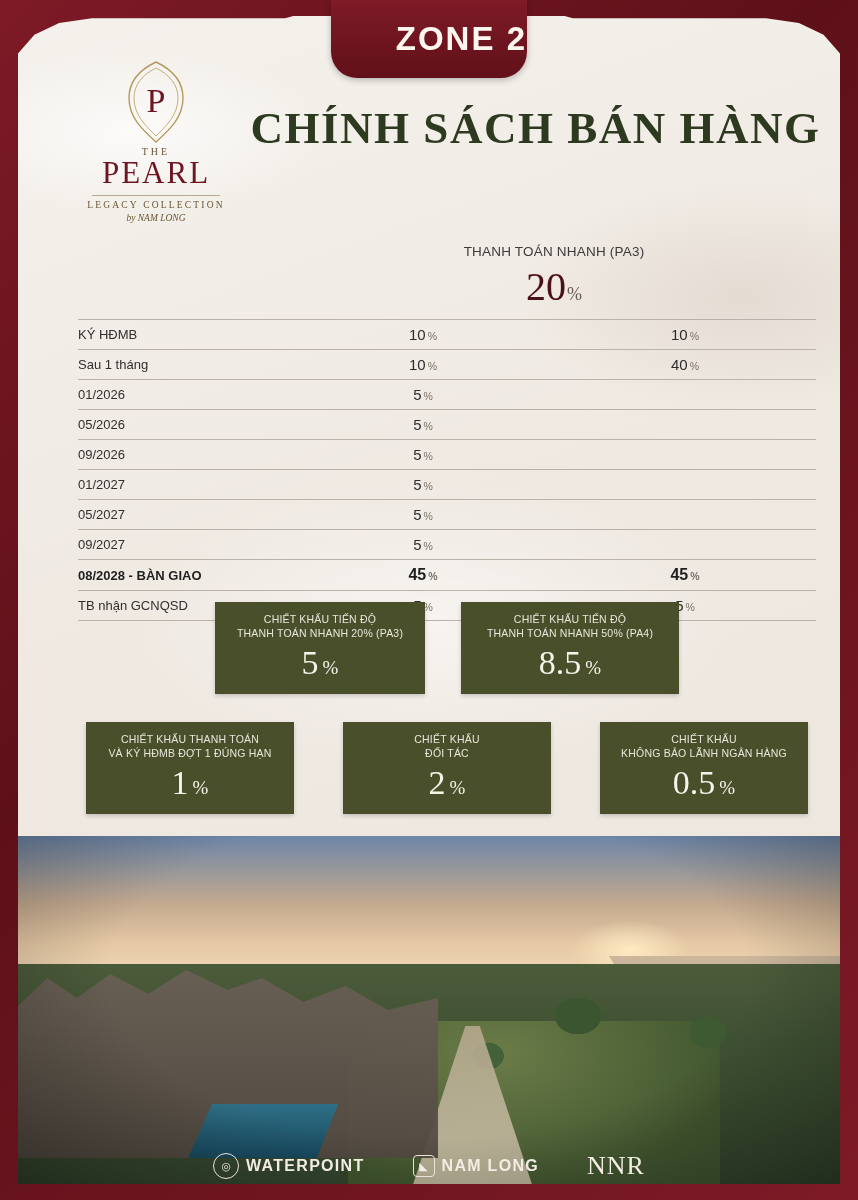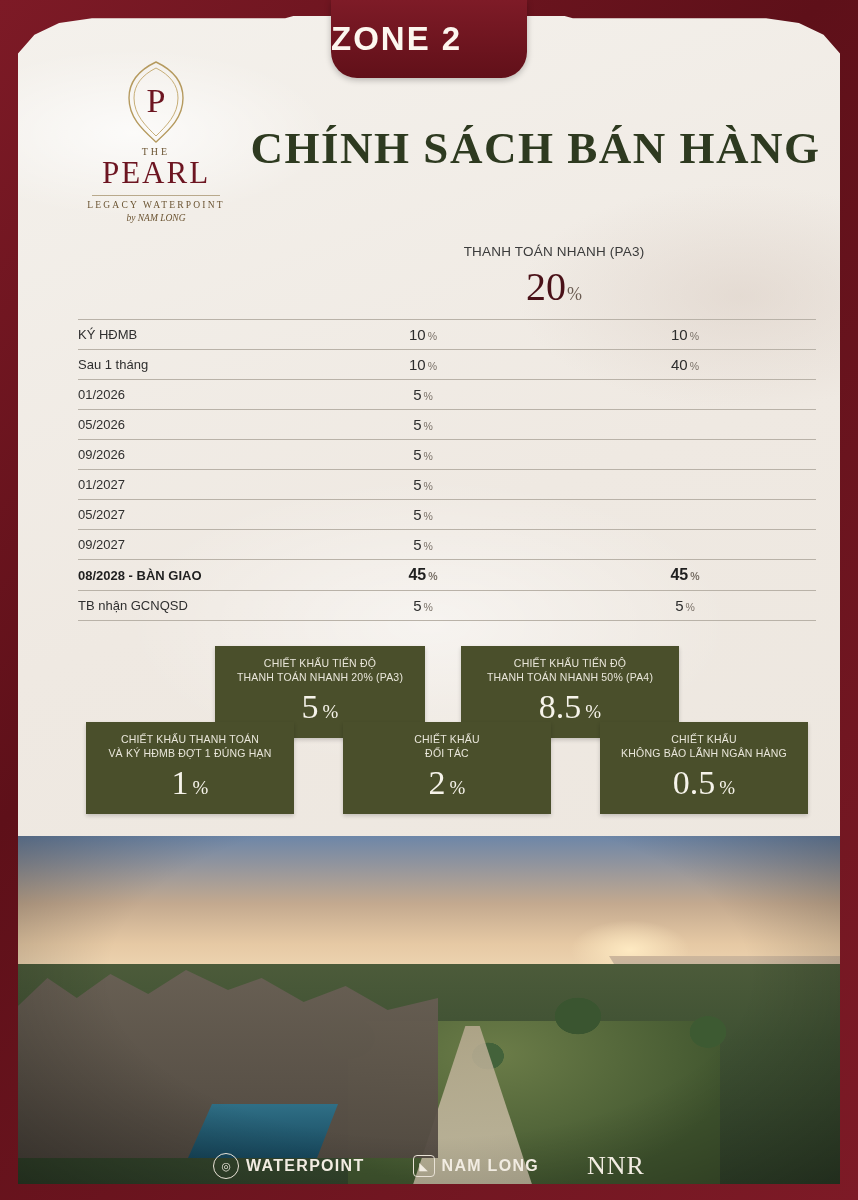--- a/index.html
+++ b/index.html
@@ -43,21 +43,21 @@
   }
 
   
   .zone-banner {
     position: absolute; left: 50%; top: 0; transform: translateX(-50%);
     width: 196px; height: 78px;
     background: linear-gradient(180deg,#7e1b27 0%, #611019 100%);
     border-bottom-left-radius: 26px;
     border-bottom-right-radius: 26px;
     z-index: 5;
-    display: flex; align-items: center; justify-content: flex-start;
+    display: flex; align-items: center; justify-content: flex-end;
     box-shadow: 0 2px 6px rgba(0,0,0,.25);
   }
   .zone-banner span {
     color: #fdf7ef; font-size: 33px; font-weight: bold; letter-spacing: 2px;
     font-family: "Liberation Sans", sans-serif;
   }
 
   
   .logo {
     position: absolute; left: 58px; top: 44px; width: 160px; text-align: center;
@@ -71,21 +71,21 @@
   .logo .the { font-size: 10px; letter-spacing: 3px; color: #6b5432; font-family: "Liberation Serif", serif; }
   .logo .pearl {
     font-family: "Liberation Serif", serif;
     font-size: 31px; letter-spacing: 2px; color: #6d1521; line-height: 1.05;
   }
   .logo .rule { height:1px; background:#b9a98c; margin: 5px 16px 4px; }
   .logo .legacy { font-size: 9.5px; letter-spacing: 2.2px; color: #6b5432; font-family:"Liberation Serif", serif; }
   .logo .bynl { font-size: 9.5px; color:#6b5432; font-family:"Liberation Serif", serif; font-style: italic; margin-top: 3px; }
 
   
-  .titles { position: absolute; left: 215px; top: 86px; width: 605px; text-align: center; margin-top: 20px; }
+  .titles { position: absolute; left: 215px; top: 86px; width: 605px; text-align: center; }
   .title-main {
     font-family: "Liberation Serif", serif;
     font-size: 45px; font-weight: bold; color: #2e3a20; letter-spacing: 1.5px;
   }
   .title-sub {
     margin-top: 8px;
     font-family: "Liberation Sans", sans-serif;
     font-size: 31px; font-weight: bold; color: #7a1a26; letter-spacing: .5px;
   }
 
@@ -110,21 +110,21 @@
   }
   table.schedule tr:last-child td { border-bottom: 1px solid #b9b2a8; }
   td.lbl { width: 214px; padding-left: 4px; }
   td.val { text-align: center; width: 262px; }
   .v { font-size: 15px; color:#2d2d2d; }
   .u { font-size: 10.5px; color:#7a7168; margin-left: 2px; }
   tr.bold td, tr.bold .v { font-weight: bold; color:#1f1f1f; }
   tr.bold .v { font-size: 16px; }
 
   
-  .cards-row1 { position: absolute; left: 60px; top: 586px; width: 738px; display: flex; justify-content: center; gap: 36px; margin-top: 44px; }
+  .cards-row1 { position: absolute; left: 60px; top: 586px; width: 738px; display: flex; justify-content: center; gap: 36px; }
   .cards-row2 { position: absolute; left: 60px; top: 706px; width: 738px; display: flex; justify-content: center; gap: 49px; }
   .card {
     background: #4a4f2b;
     color: #f3efe6;
     text-align: center;
     padding: 10px 14px 12px;
     box-shadow: 0 2px 4px rgba(0,0,0,.18);
   }
   .card .cap { font-size: 10.5px; line-height: 1.35; letter-spacing: .2px; color:#e9e6da; }
   .card .big {
@@ -228,21 +228,21 @@
       <div class="crest">
         <svg width="74" height="84" viewBox="0 0 74 84">
           <path d="M37 2 C20 10 10 22 10 38 C10 58 24 70 37 82 C50 70 64 58 64 38 C64 22 54 10 37 2 Z" fill="none" stroke="#b59a5e" stroke-width="1.4"></path>
           <path d="M37 8 C23 15 15 25 15 38 C15 55 27 66 37 76 C47 66 59 55 59 38 C59 25 51 15 37 8 Z" fill="none" stroke="#c7ae77" stroke-width="1"></path>
           <text x="37" y="52" text-anchor="middle" font-family="Liberation Serif, serif" font-size="34" fill="#6d1521">P</text>
         </svg>
       </div>
       <div class="the">THE</div>
       <div class="pearl">PEARL</div>
       <div class="rule"></div>
-      <div class="legacy">LEGACY WATERPOINT</div>
+      <div class="legacy">LEGACY COLLECTION</div>
       <div class="bynl">by NAM LONG</div>
     </div>
 
     <div class="titles">
       <div class="title-main">CHÍNH SÁCH BÁN HÀNG</div>
     </div>
 
     <div class="table-wrap">
       <div class="col-heads">
         <div class="spacer"></div>

